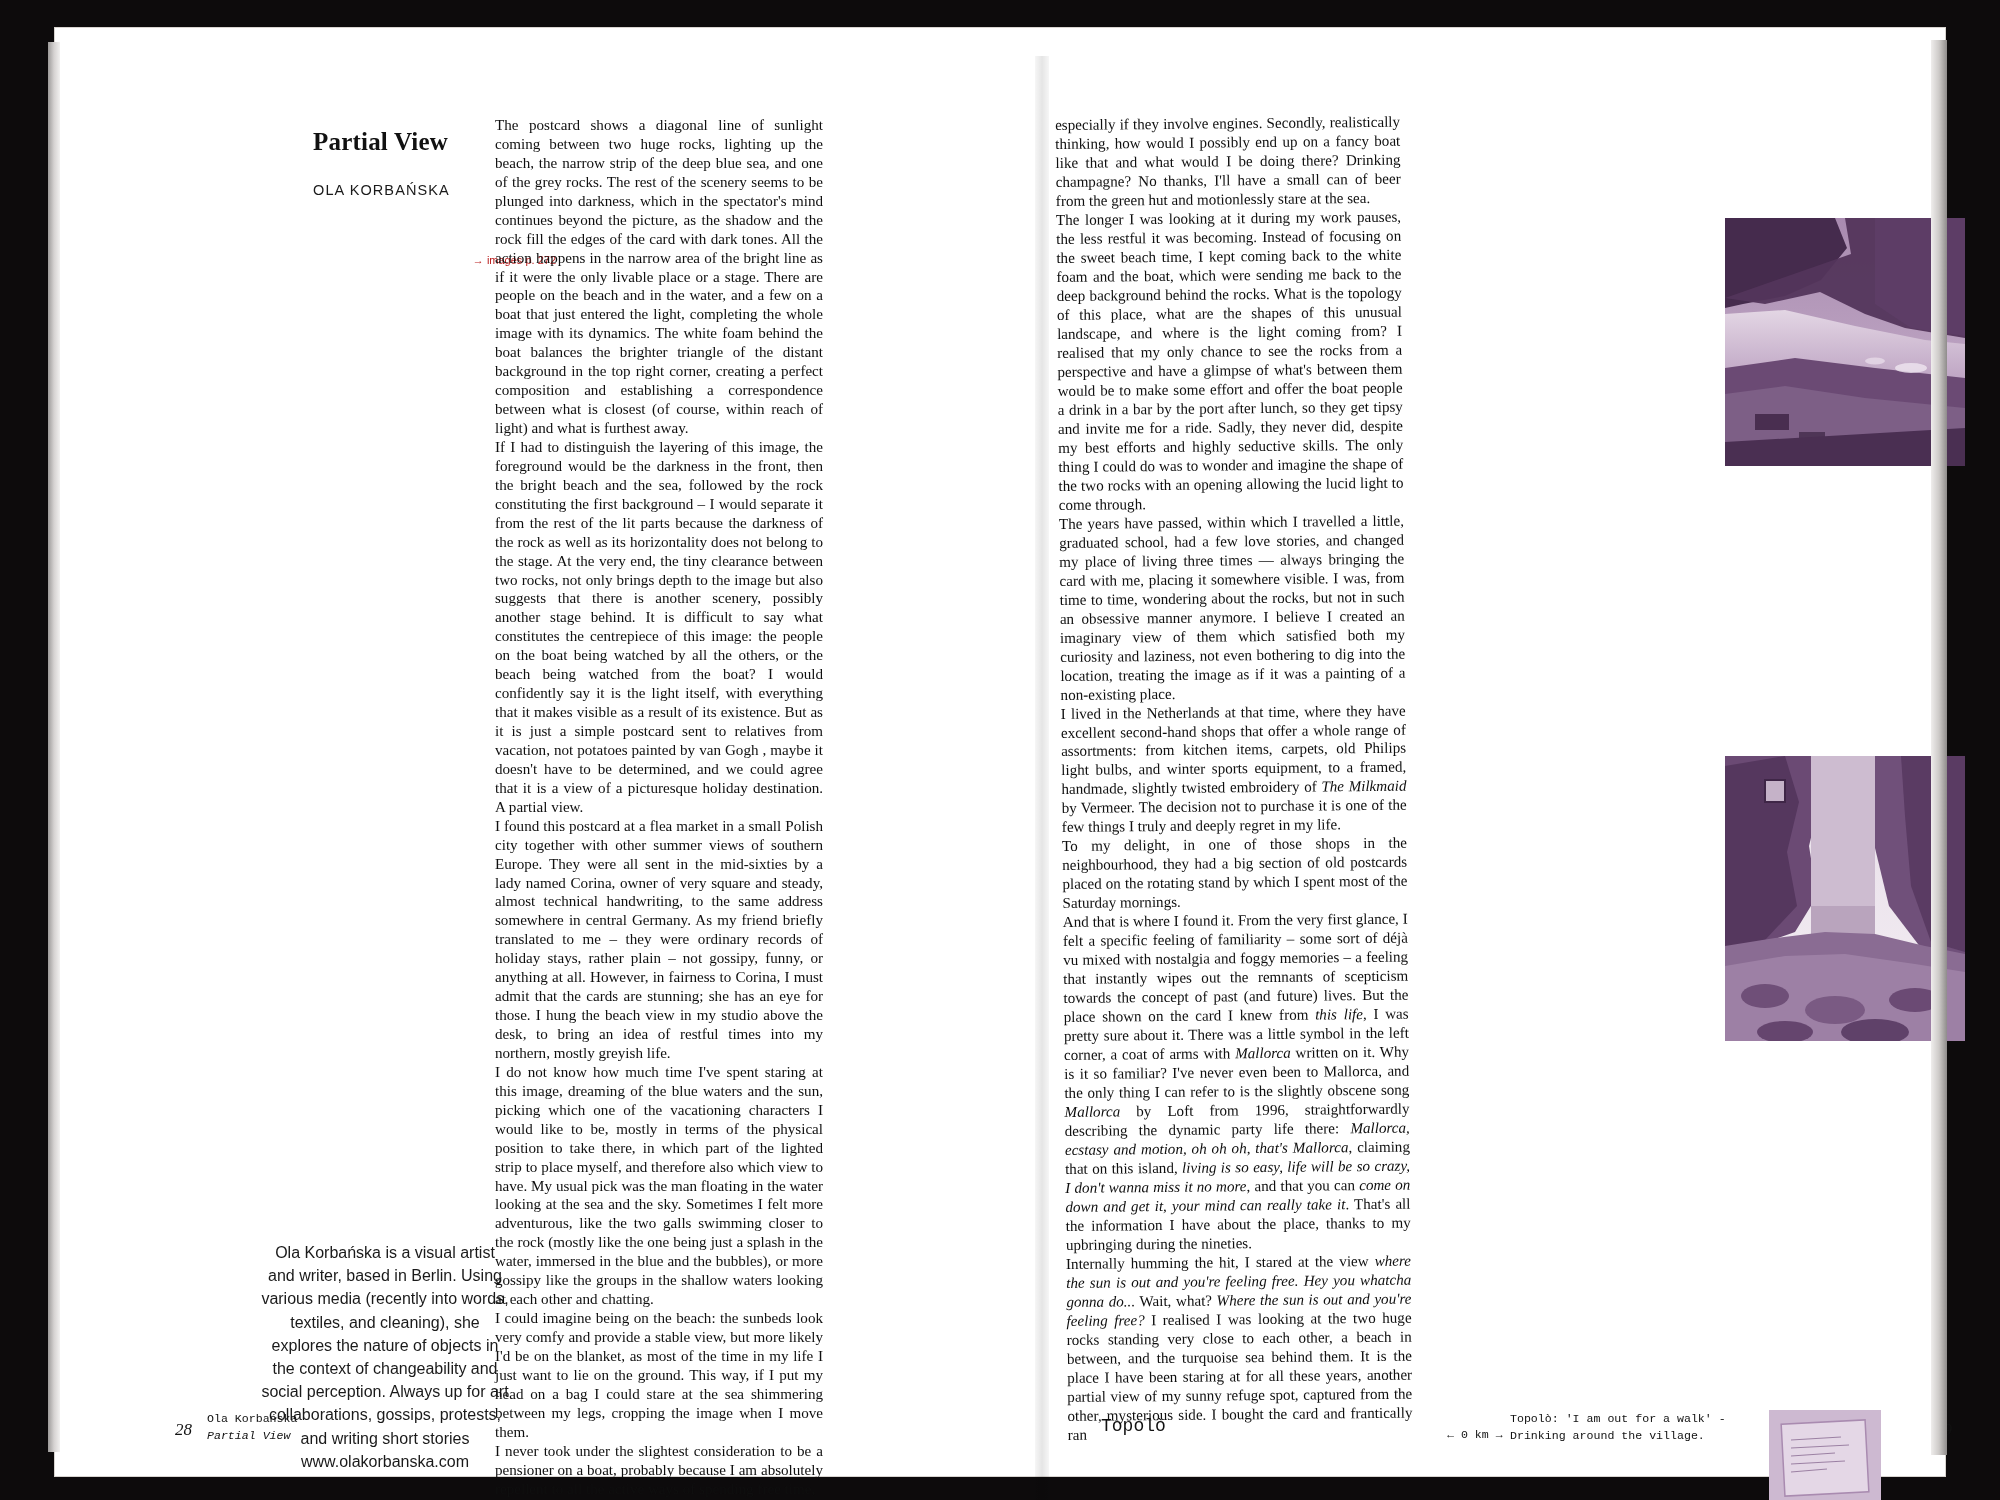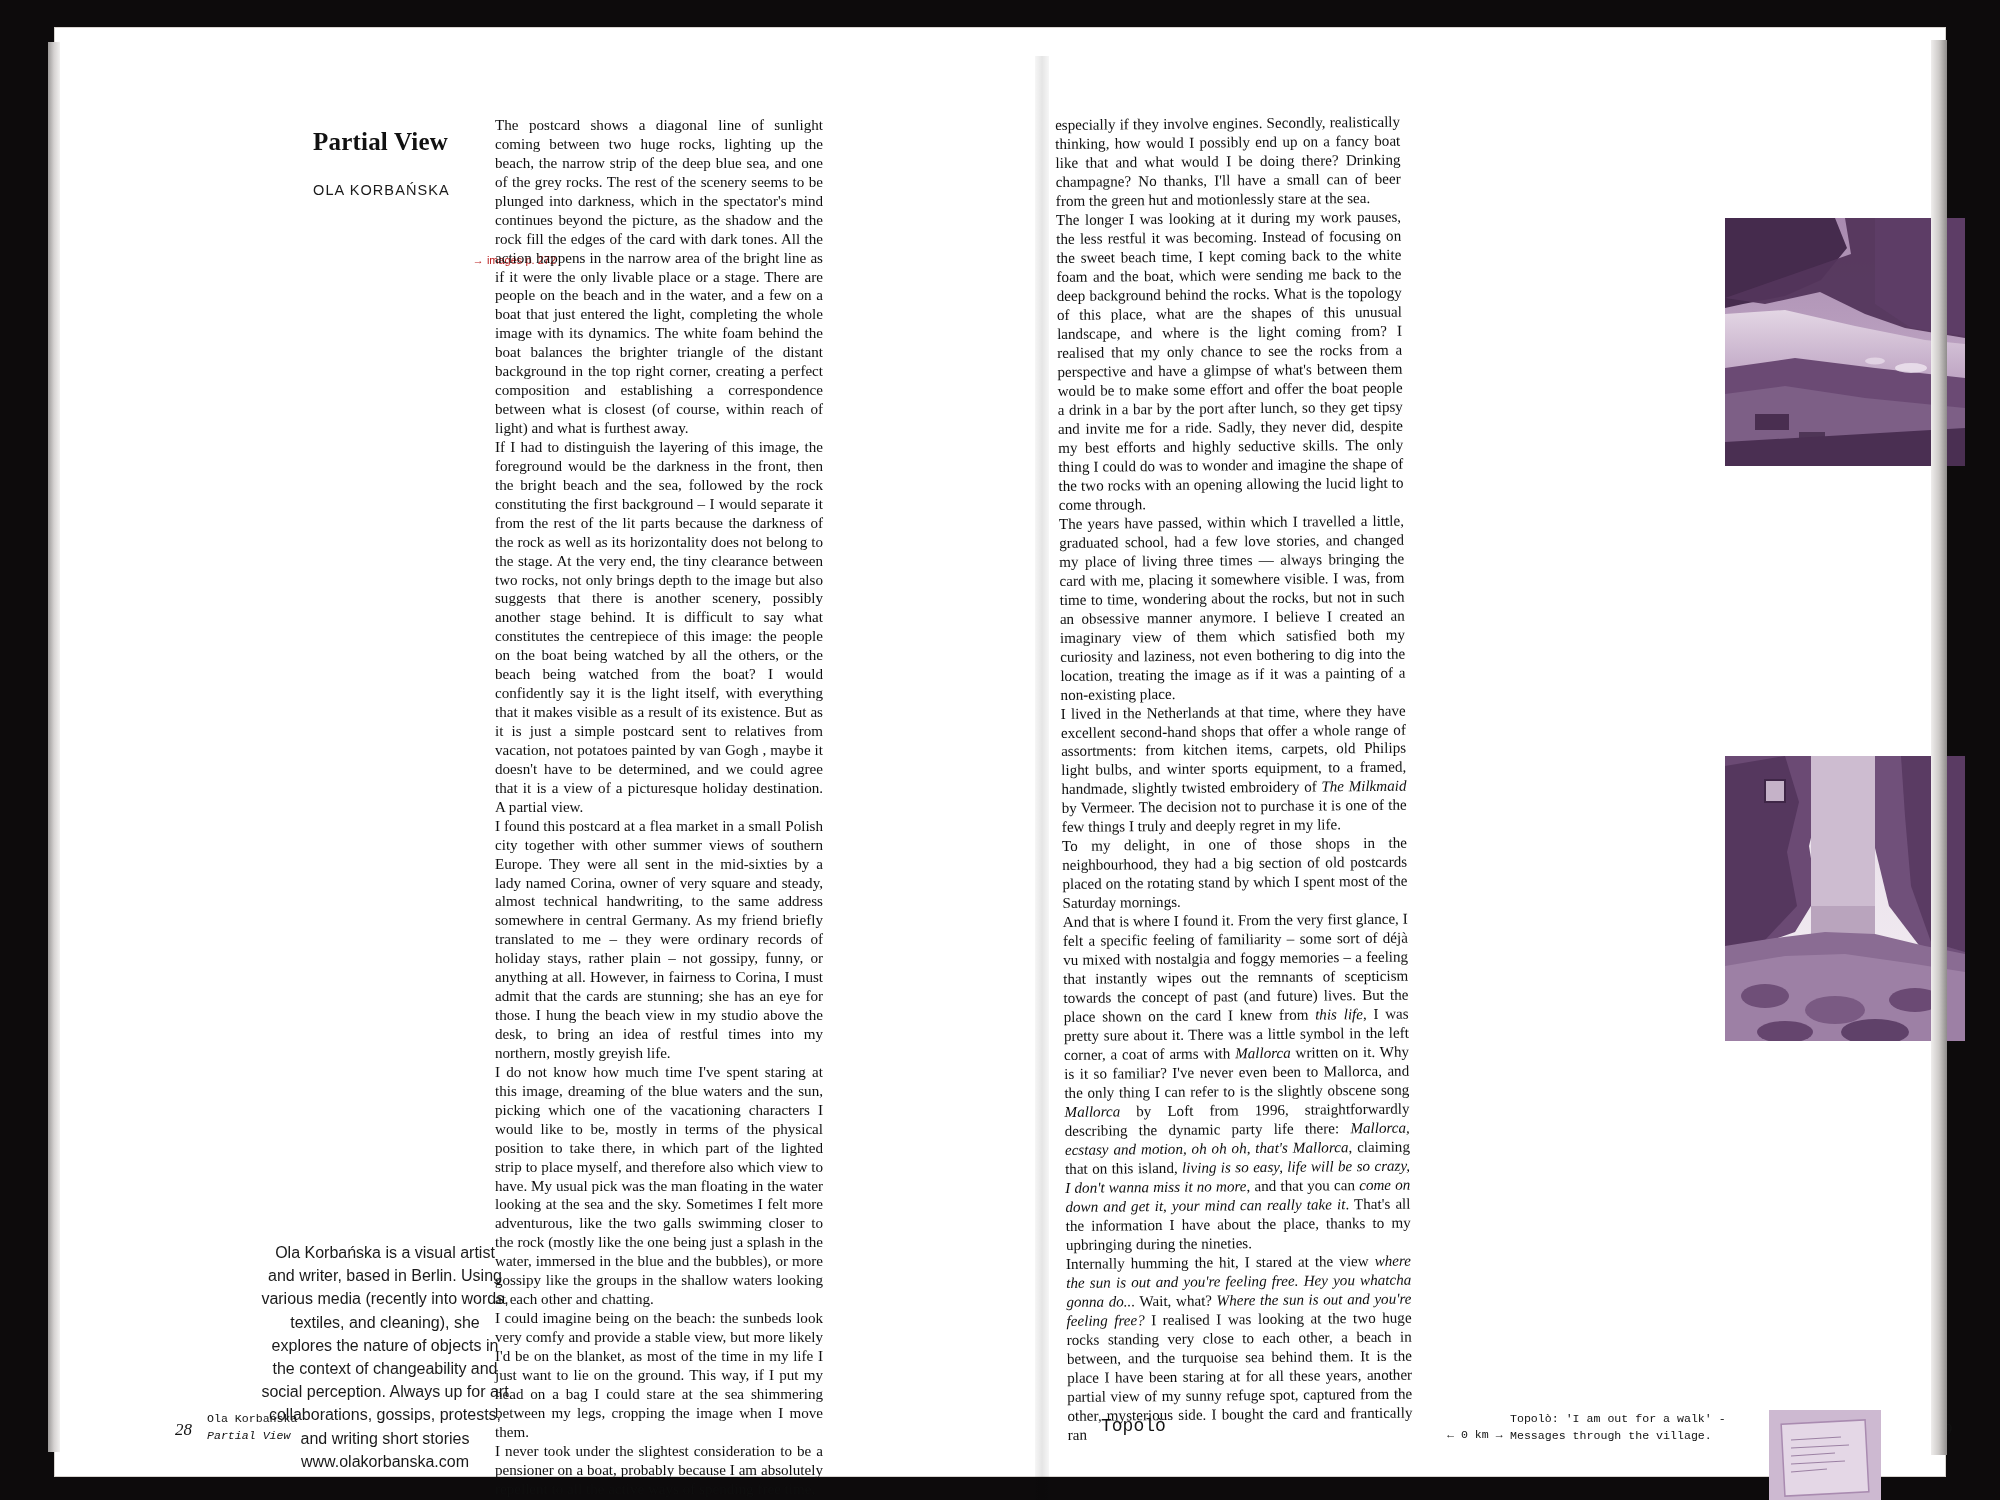--- a/index.html
+++ b/index.html
@@ -331,21 +331,21 @@
 
     <div class="folio-left">28</div>
     <div class="runhead-left">
       <div>Ola Korbańska</div>
       <div class="it">Partial View</div>
     </div>
     <div class="runhead-center">Topolò</div>
     <div class="km-marker">← 0 km →</div>
     <div class="runhead-right">
       <div>Topolò: 'I am out for a walk' -</div>
-      <div>Messages through the village.</div>
+      <div>Drinking around the village.</div>
     </div>
     <div class="folio-right">29</div>
 
   </div>
 
   <div class="page-edge"></div>
   <div class="page-edge2"></div>
 </div>
 
 </body></html>

